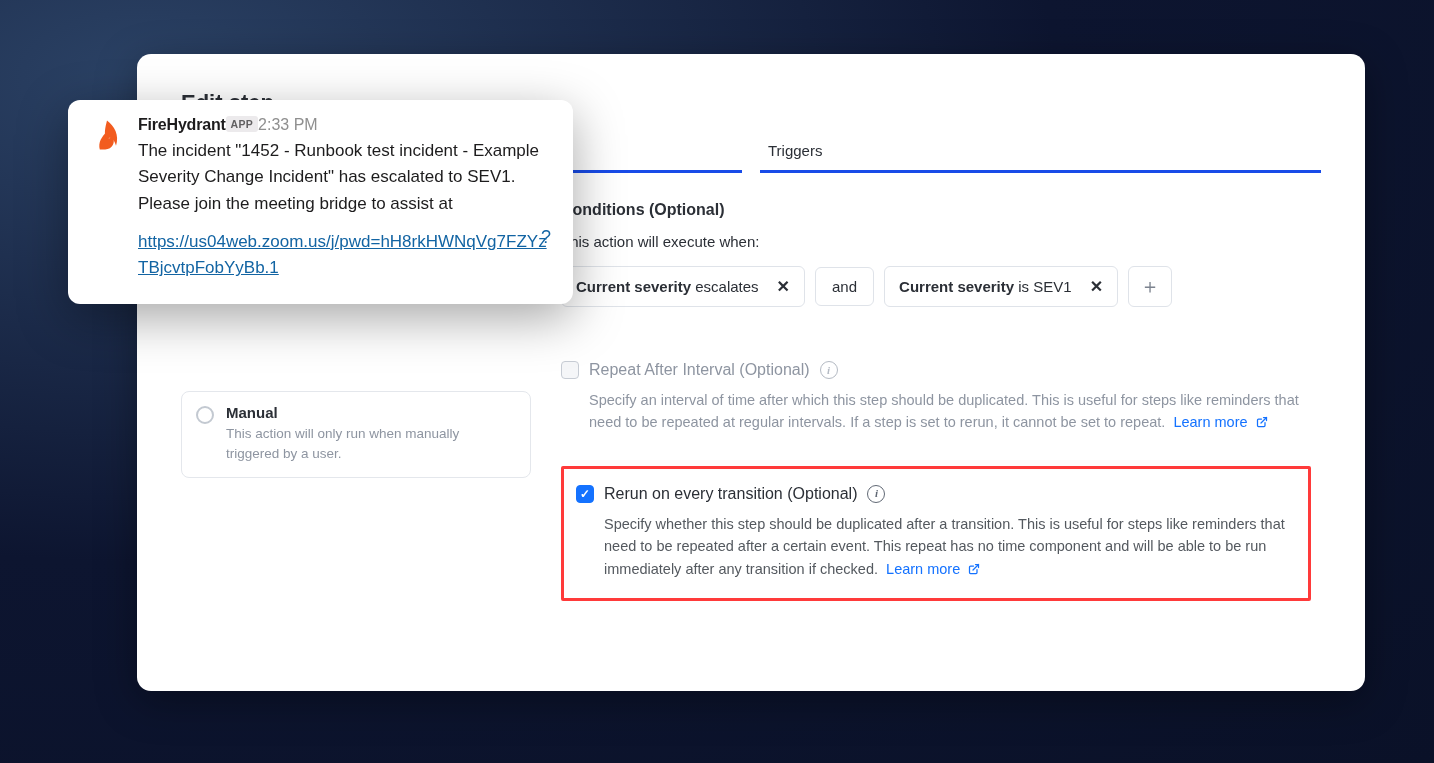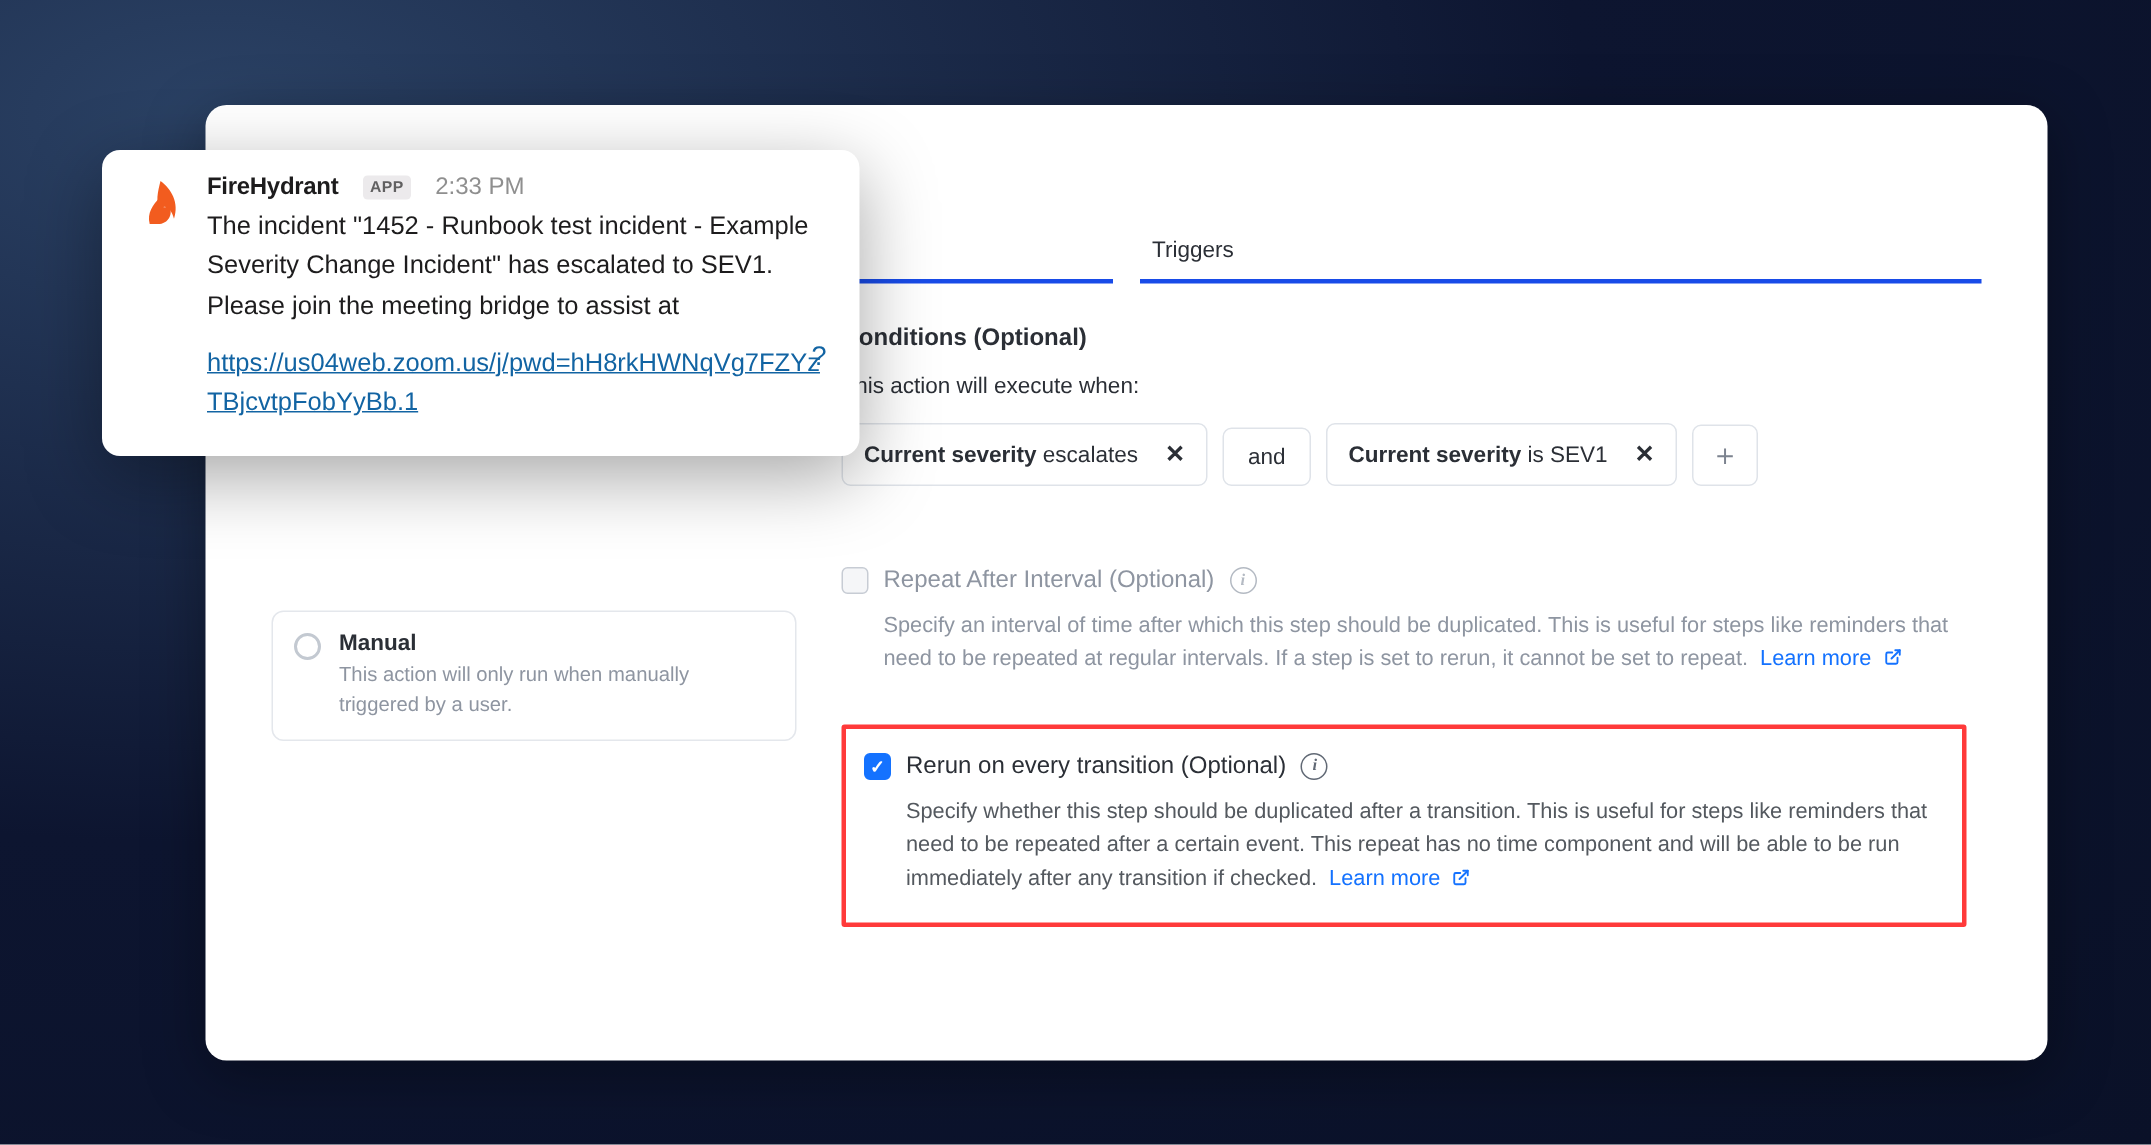--- a/index.html
+++ b/index.html
@@ -7,21 +7,21 @@
     font-family: -apple-system, BlinkMacSystemFont, "Segoe UI", Helvetica, Arial, sans-serif;
     background: radial-gradient(ellipse at 10% 10%, #2b4265 0%, #0d1530 50%, #0a1128 100%);
     width: 1434px;
     height: 763px;
     overflow: hidden;
     position: relative;
   }
   .card {
     position: absolute;
     left: 137px;
-    top: 70px;
+    top: 54px;
     width: 1228px;
     height: 637px;
     background: #ffffff;
     border-radius: 14px;
     box-shadow: 0 10px 40px rgba(0,0,0,0.35);
     padding: 36px 44px;
   }
   .card-title {
     font-size: 22px;
     font-weight: 600;
@@ -83,21 +83,21 @@
     font-weight: 700;
     color: #2b2f36;
     margin-bottom: 14px;
   }
   .subtext {
     font-size: 15px;
     color: #2b2f36;
     margin-bottom: 16px;
   }
 
-  .chips-row { display: flex; gap: 10px; flex-wrap: wrap; align-items: flex-end; }
+  .chips-row { display: flex; gap: 10px; flex-wrap: wrap; align-items: center; }
   .chip {
     border: 1px solid #dfe3e9;
     border-radius: 6px;
     padding: 10px 14px;
     display: flex;
     align-items: center;
     gap: 14px;
     font-size: 15px;
     color: #2b2f36;
     background: #fff;
@@ -210,22 +210,22 @@
     width: 38px; height: 38px;
     flex-shrink: 0;
     display: flex;
     align-items: center;
     justify-content: center;
   }
   .slack-avatar svg { width: 36px; height: 36px; }
   .slack-body { flex: 1; }
   .slack-head {
     display: flex;
-    align-items: center;
-    gap: 16px;
+    align-items: flex-start;
+    gap: 0;
     margin-bottom: 4px;
   }
   .slack-name { font-size: 16px; font-weight: 800; color: #1d1c1d; letter-spacing: -0.2px; }
   .app-badge {
     font-size: 10.5px;
     font-weight: 700;
     color: #616061;
     background: #eceaec;
     border-radius: 3px;
     padding: 2px 5px;

